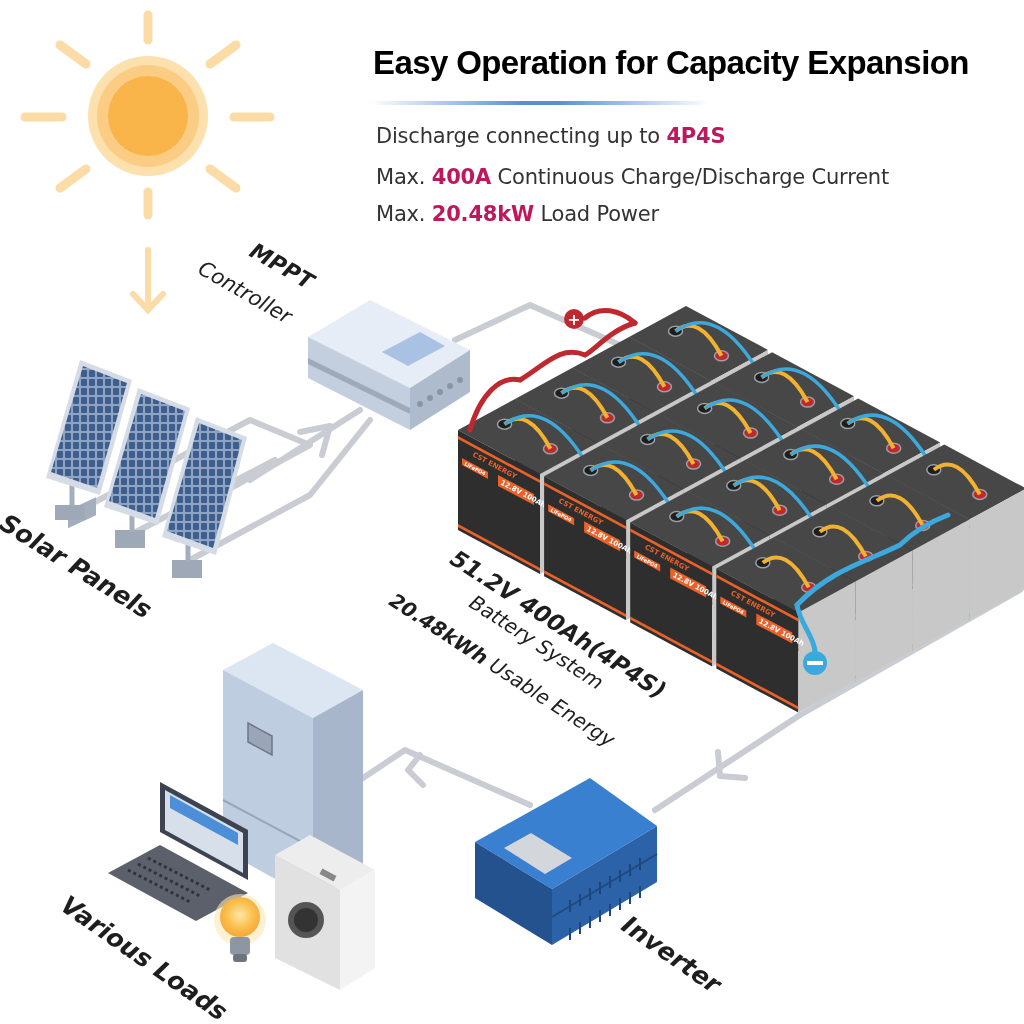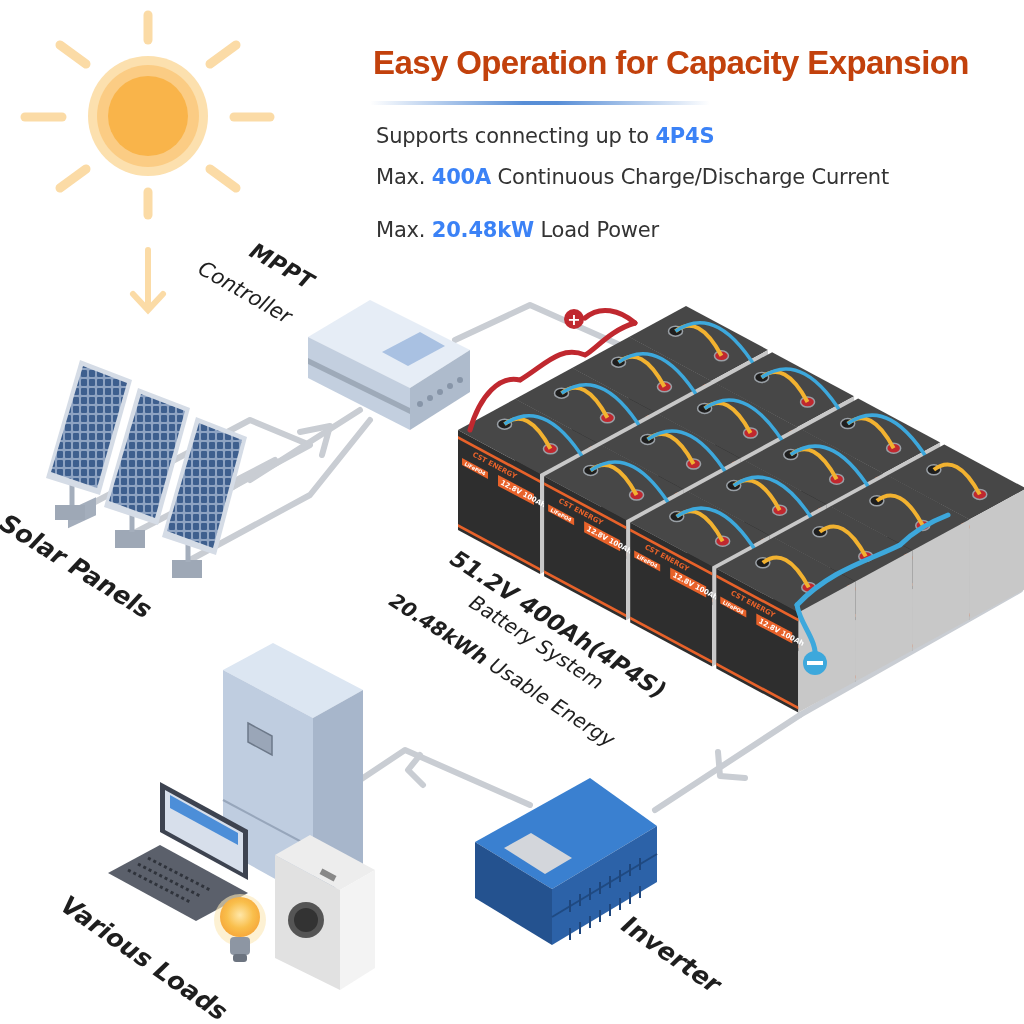--- a/index.html
+++ b/index.html
@@ -1,22 +1,22 @@
 <!DOCTYPE html>
 <html><head>
 <meta charset="utf-8">
 <style>
   html, body { margin:0; padding:0; background:#ffffff; }
   body { width:1024px; height:1024px; position:relative; overflow:hidden; font-family:"DejaVu Sans", sans-serif; }
   #scene { position:absolute; left:0; top:0; width:1024px; height:1024px; }
-  .title { position:absolute; left:373px; top:44px; font-family:"Liberation Sans", sans-serif; font-weight:bold; font-size:33px; color:#c2410c; letter-spacing:-0.6px; white-space:nowrap; }
+  .title { position:absolute; left:373px; top:44px; font-family:"Liberation Sans", sans-serif; font-weight:bold; font-size:33px; color:#000000; letter-spacing:-0.6px; white-space:nowrap; }
   .divider { position:absolute; left:370px; top:101px; width:340px; height:4px; border-radius:2px;
     background:linear-gradient(90deg, rgba(70,130,210,0) 0%, rgba(70,130,210,0.9) 45%, rgba(70,130,210,0.9) 55%, rgba(70,130,210,0) 100%); }
   .spec { position:absolute; left:376px; font-family:"DejaVu Sans", sans-serif; font-size:21px; color:#333; white-space:nowrap; letter-spacing:-0.2px; }
-  .spec b { font-weight:bold; color:#3b82f6; }
+  .spec b { font-weight:bold; color:#be185d; }
   .lbl { position:absolute; white-space:nowrap; color:#1e1e1e; transform-origin:0 0; }
   .lbl-b { font-family:"DejaVu Sans", sans-serif; font-weight:bold; font-style:oblique; }
   .lbl-n { font-family:"DejaVu Sans", sans-serif; font-style:oblique; }
 </style>
 </head>
 <body>
 
 <svg id="scene" viewBox="0 0 1024 1024">
   <defs>
     <radialGradient id="bulbGlow" cx="50%" cy="45%" r="55%">
@@ -343,26 +343,26 @@
     <circle cx="240" cy="920" r="26" fill="#FBE8B6" opacity="0.6"></circle>
     <circle cx="240" cy="917" r="20" fill="url(#bulbGlow)"></circle>
     <rect x="230" y="937" width="20" height="18" rx="4" fill="#8D96A3"></rect>
     <rect x="233" y="954" width="14" height="8" rx="3" fill="#6C7480"></rect>
   </g>
 </svg>
 
 <div class="title">Easy Operation for Capacity Expansion</div>
 <div class="divider"></div>
 <div class="spec" style="top:124px">
-  <span>Supports connecting up to </span><b>4P4S</b><span></span>
+  <span>Discharge connecting up to </span><b>4P4S</b><span></span>
 </div>
 <div class="spec" style="top:165px">
   <span>Max. </span><b>400A</b><span> Continuous Charge/Discharge Current</span>
 </div>
-<div class="spec" style="top:218px">
+<div class="spec" style="top:202px">
   <span>Max. </span><b>20.48kW</b><span> Load Power</span>
 </div>
 
 <div class="lbl lbl-b" style="left:258px; top:238px; font-size:22px; transform:rotate(30deg);">MPPT</div>
 <div class="lbl lbl-n" style="left:206px; top:256px; font-size:21px; transform:rotate(30deg);">Controller</div>
 <div class="lbl lbl-b" style="left:10px; top:508px; font-size:25px; transform:rotate(32deg);">Solar Panels</div>
 <div class="lbl lbl-b" style="left:460px; top:545px; font-size:23px; transform:rotate(33deg);">51.2V 400Ah(4P4S)</div>
 <div class="lbl lbl-n" style="left:478px; top:590px; font-size:20px; transform:rotate(33deg);">Battery System</div>
 <div class="lbl lbl-n" style="left:398px; top:588px; font-size:20px; transform:rotate(33deg);"><b>20.48kWh</b><span> Usable Energy</span></div>
 <div class="lbl lbl-b" style="left:72px; top:890px; font-size:25px; transform:rotate(35deg);">Various Loads</div>

